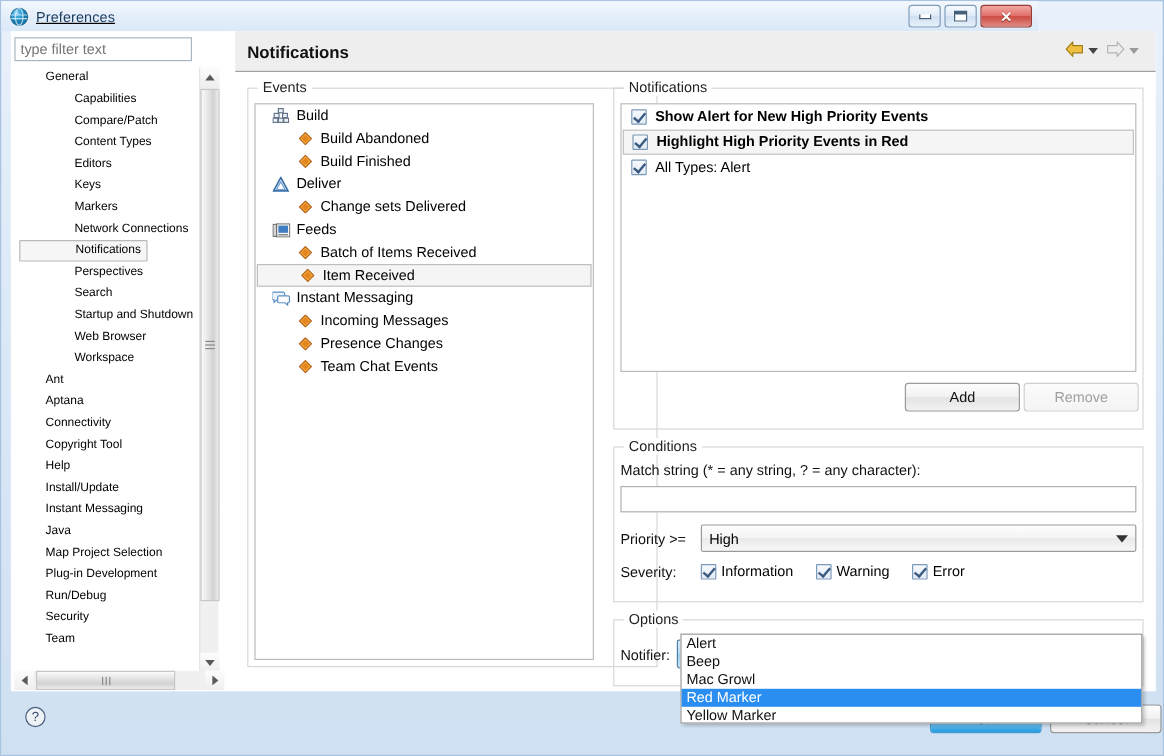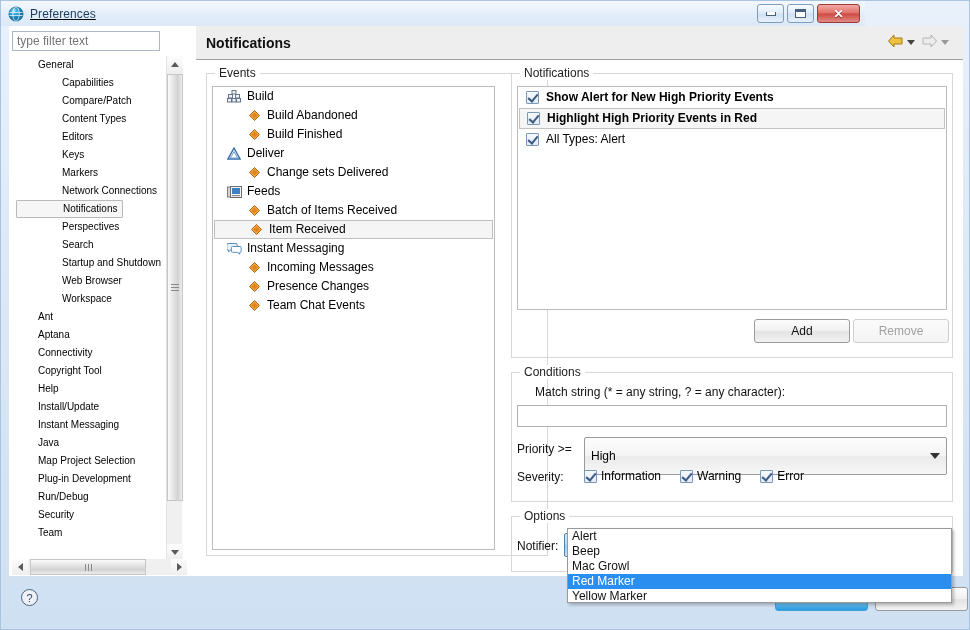--- a/index.html
+++ b/index.html
@@ -157,29 +157,29 @@
     font-family:"Liberation Sans", sans-serif; font-size:12px; color:#111;
     display:flex; align-items:center; justify-content:center;
   }
   .btn.disabled { color:#a0a0a0; border-color:#cfcfcf; background:linear-gradient(to bottom,#fbfbfb,#f4f4f4); }
   #add-btn { position:absolute; left:242px; top:245px; width:93px;}
   #remove-btn { position:absolute; left:341px; top:245px; width:93px;}
 
   
   #cond-group { left:315px; top:346px; width:442px; height:130px;padding-left:24px; }
   .lbl { font-size:12px; color:#111; }
-  #match-label { position:absolute; left:23px; top:12px; }
+  #match-label { position:absolute; left:5px; top:12px; }
   #match-input {
     position:absolute; left:5px; top:32px; width:430px; height:22px;
     border:1px solid #b0b0b0; background:#fff; font-family:"Liberation Sans",sans-serif; font-size:12px;
     padding:2px 4px; outline:none;
   }
   #prio-label { position:absolute; left:5px; top:69px; }
   #prio-combo {
-    position:absolute; left:72px; top:64px; width:363px; height:38px;
+    position:absolute; left:72px; top:64px; width:363px; height:23px;
     border:1px solid #9a9a9a; border-radius:2px;
     background:linear-gradient(to bottom,#fdfdfd,#f4f4f4 50%,#eaeaea 51%,#f7f7f7);
     display:flex; align-items:center; padding:0 6px; font-size:12px;
   }
   .combo-caret { margin-left:auto; width:0;height:0;border-left:5px solid transparent;border-right:5px solid transparent;border-top:6px solid #333;}
   #sev-label { position:absolute; left:5px; top:97px; }
   .sev-opts { position:absolute; left:72px; top:96px; display:flex; gap:19px; }
   .sev-item { display:flex; align-items:center; font-size:12px;}
   .sev-item .cbx { margin-right:4px; }
 

